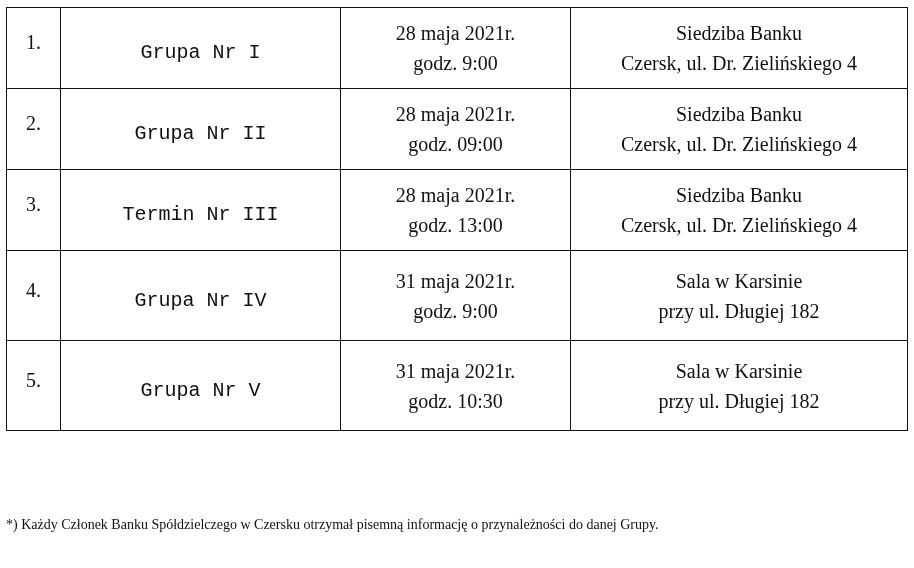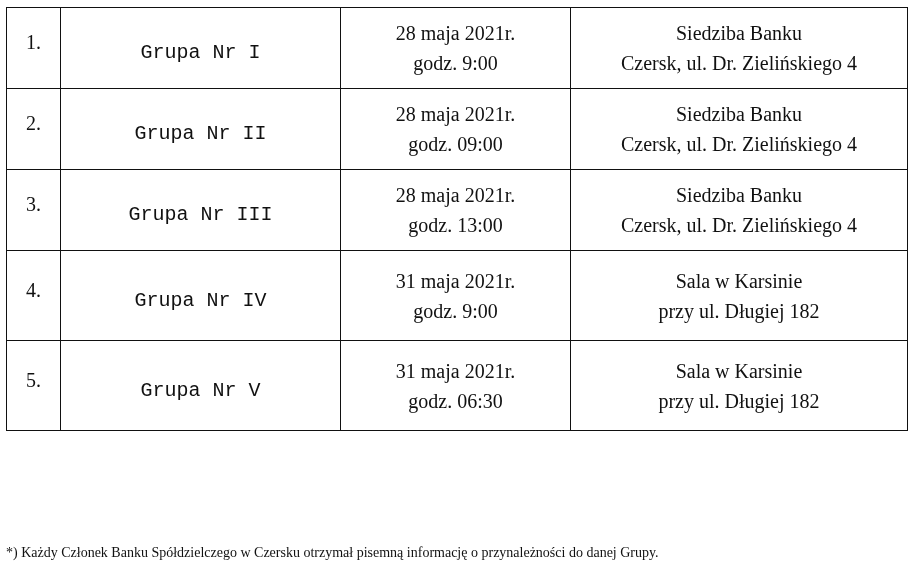--- a/index.html
+++ b/index.html
@@ -10,21 +10,21 @@
   table.sched td, table.sched th { border:1.5px solid #111; text-align:center;
                 vertical-align:middle; padding:0; font-size:20px; line-height:30px; }
   table.sched th { font-weight:bold; height:76px; }
   table.sched td { font-weight:normal; }
   tr.r1 td, tr.r2 td, tr.r3 td { height:80px; }
   tr.r4 td, tr.r5 td { height:89px; }
   td.lp { vertical-align:middle; }
   td.lp span { position:relative; top:-6px; }
   td.grp span { position:relative; top:4px;font-family:Liberation Mono, monospace; }
   td.date span, td.place span { display:block; }
-  .note { position:absolute; left:6px; top:514px; font-size:14px; line-height:22px;margin-top:28px; }
+  .note { position:absolute; left:6px; top:514px; font-size:14px; line-height:22px; }
   .note .l2 { padding-left:14px; }
 </style>
 </head>
 <body>
 
 <table class="sched">
   <colgroup>
     <col style="width:54px">
       <col style="width:280px">
       <col style="width:230px">
@@ -53,21 +53,21 @@
           <span>godz. 09:00</span>
         </td>
     <td class="place">
           <span>Siedziba Banku</span>
           <span>Czersk, ul. Dr. Zielińskiego 4</span>
         </td>
   </tr>
 
   <tr class="r3">
     <td class="lp"><span>3.</span></td>
-    <td class="grp"><span>Grupa Nr  III</span></td>
+    <td class="grp"><span>Termin Nr  III</span></td>
     <td class="date">
           <span>28 maja 2021r.</span>
           <span>godz. 13:00</span>
         </td>
     <td class="place">
           <span>Siedziba Banku</span>
           <span>Czersk, ul. Dr. Zielińskiego 4</span>
         </td>
   </tr>
 
@@ -82,21 +82,21 @@
           <span>Sala w Karsinie</span>
           <span>przy ul. Długiej 182</span>
         </td>
   </tr>
 
   <tr class="r5">
     <td class="lp"><span>5.</span></td>
     <td class="grp"><span>Grupa Nr  V</span></td>
     <td class="date">
           <span>31 maja 2021r.</span>
-          <span>godz. 06:30</span>
+          <span>godz. 10:30</span>
         </td>
     <td class="place">
           <span>Sala w Karsinie</span>
           <span>przy ul. Długiej 182</span>
         </td>
   </tr>
 </tbody>
   </table>
 
 <div class="note">

